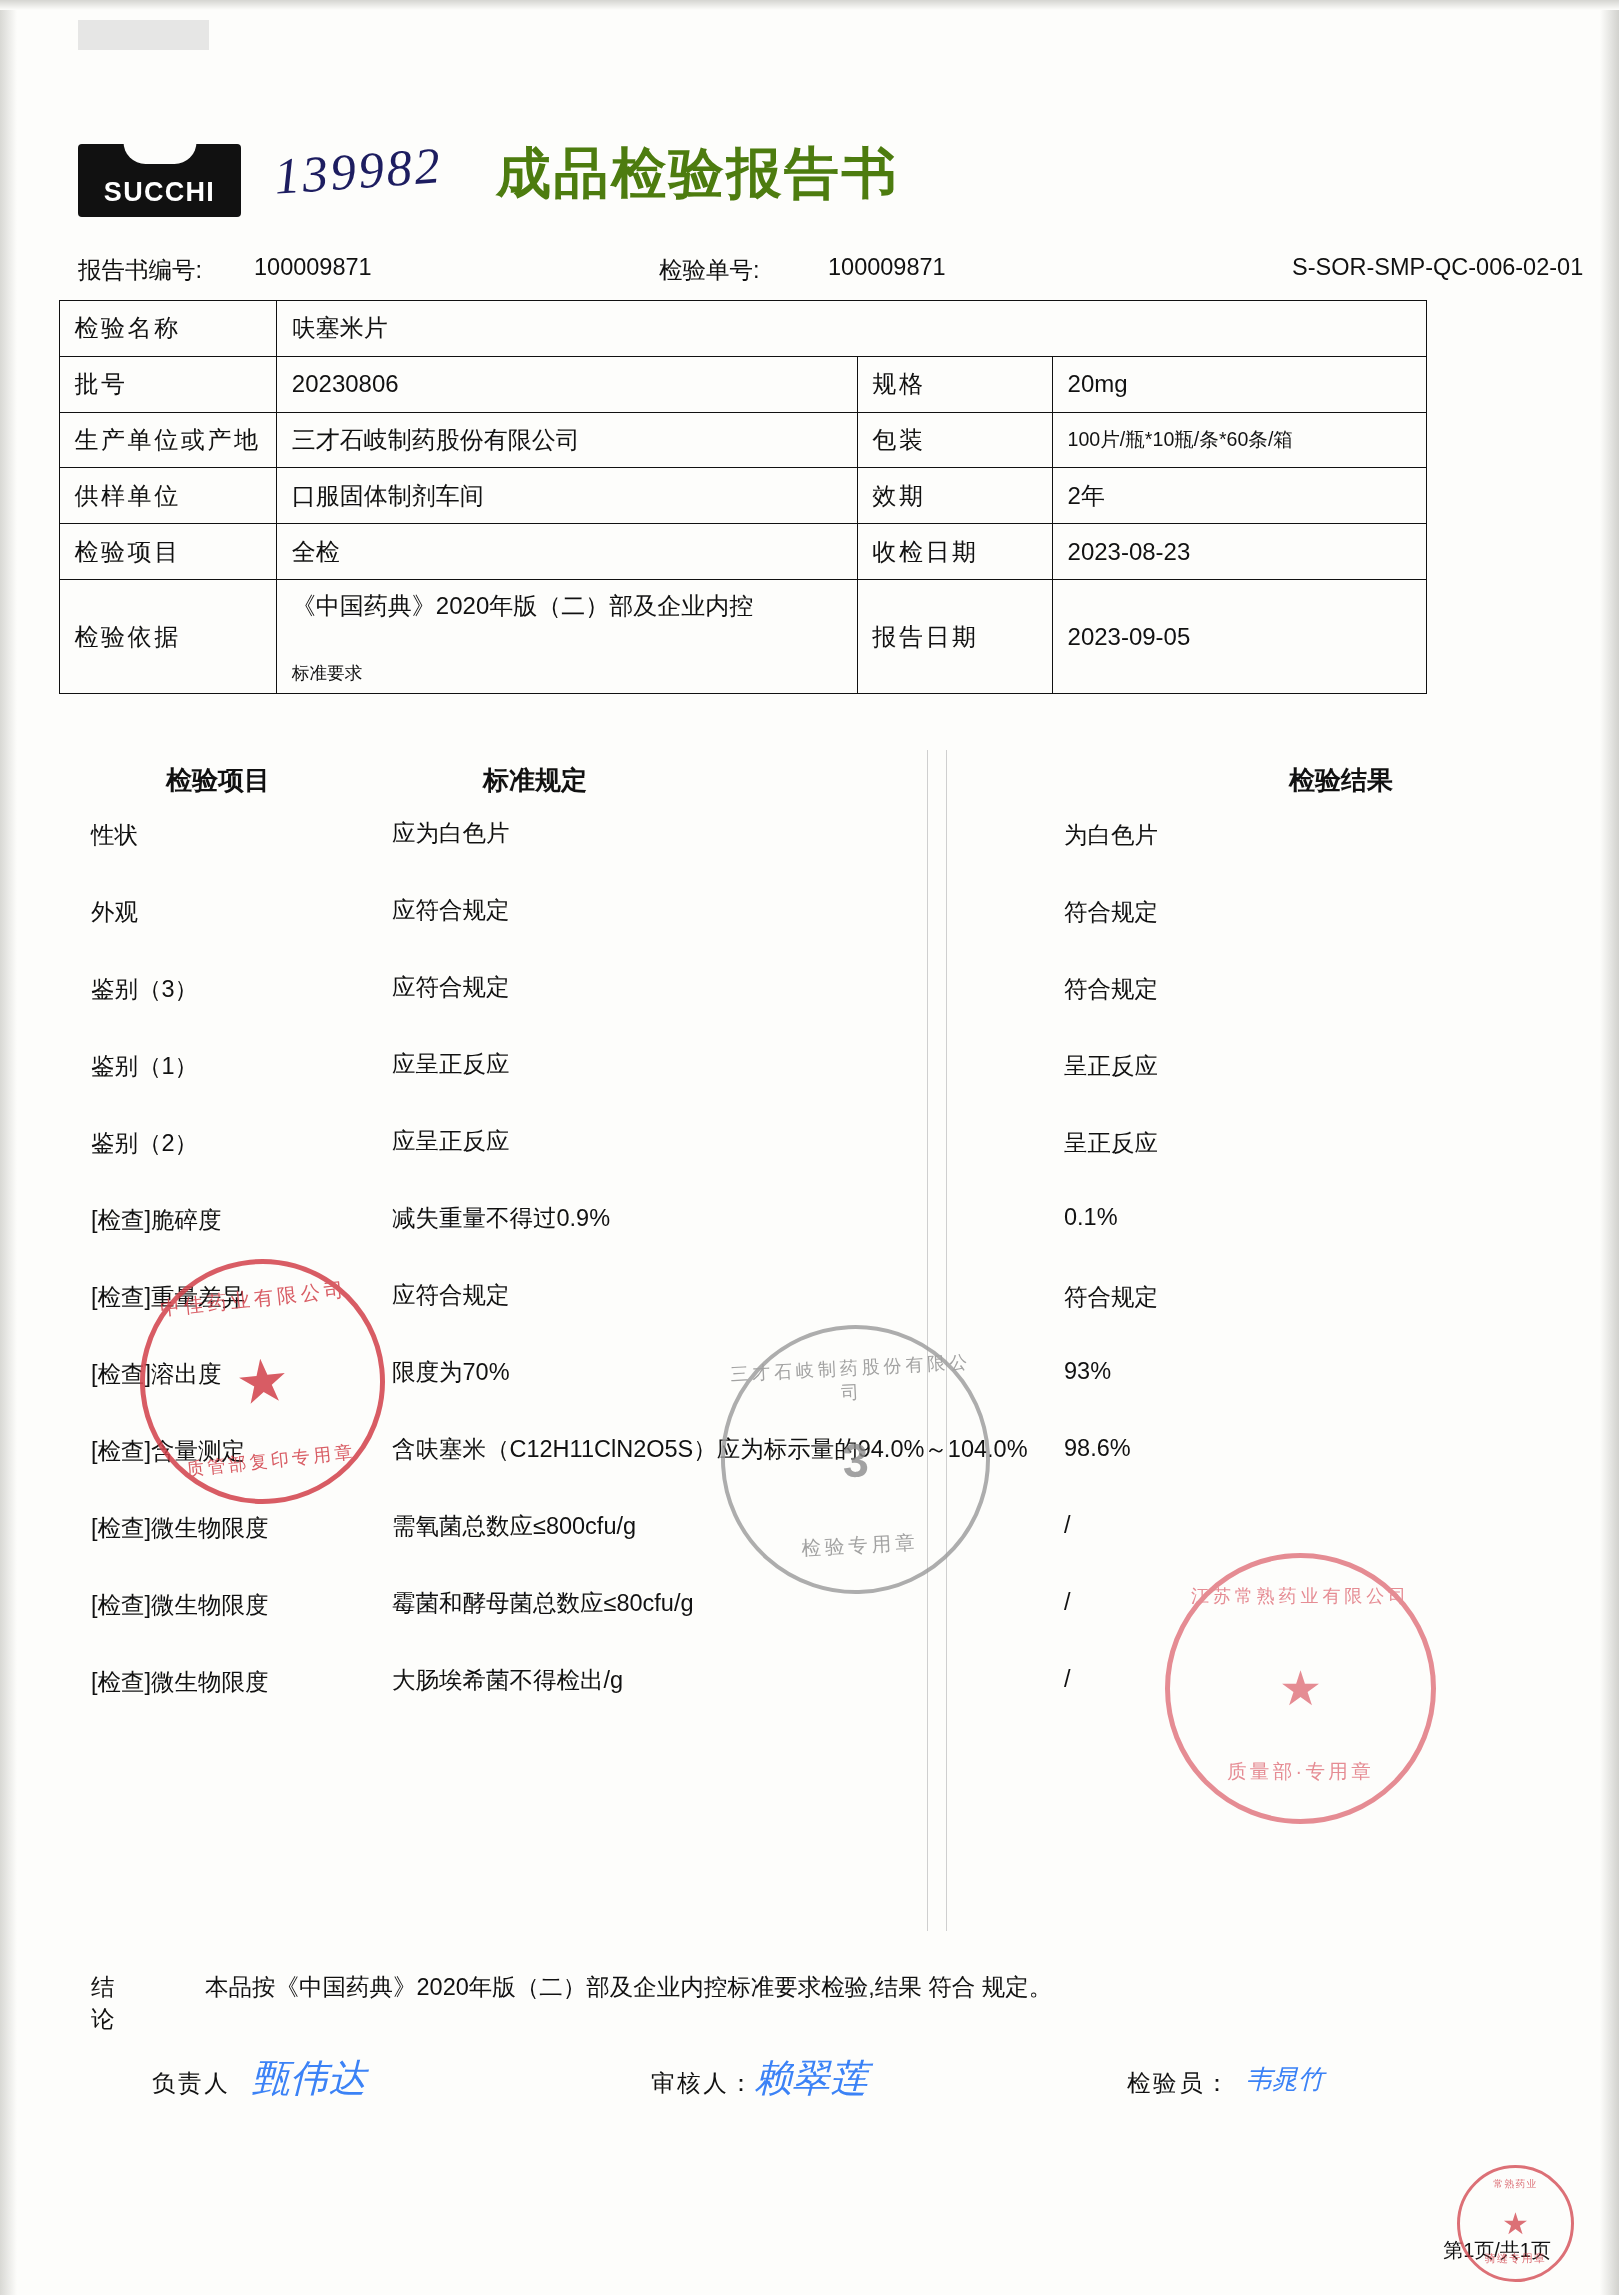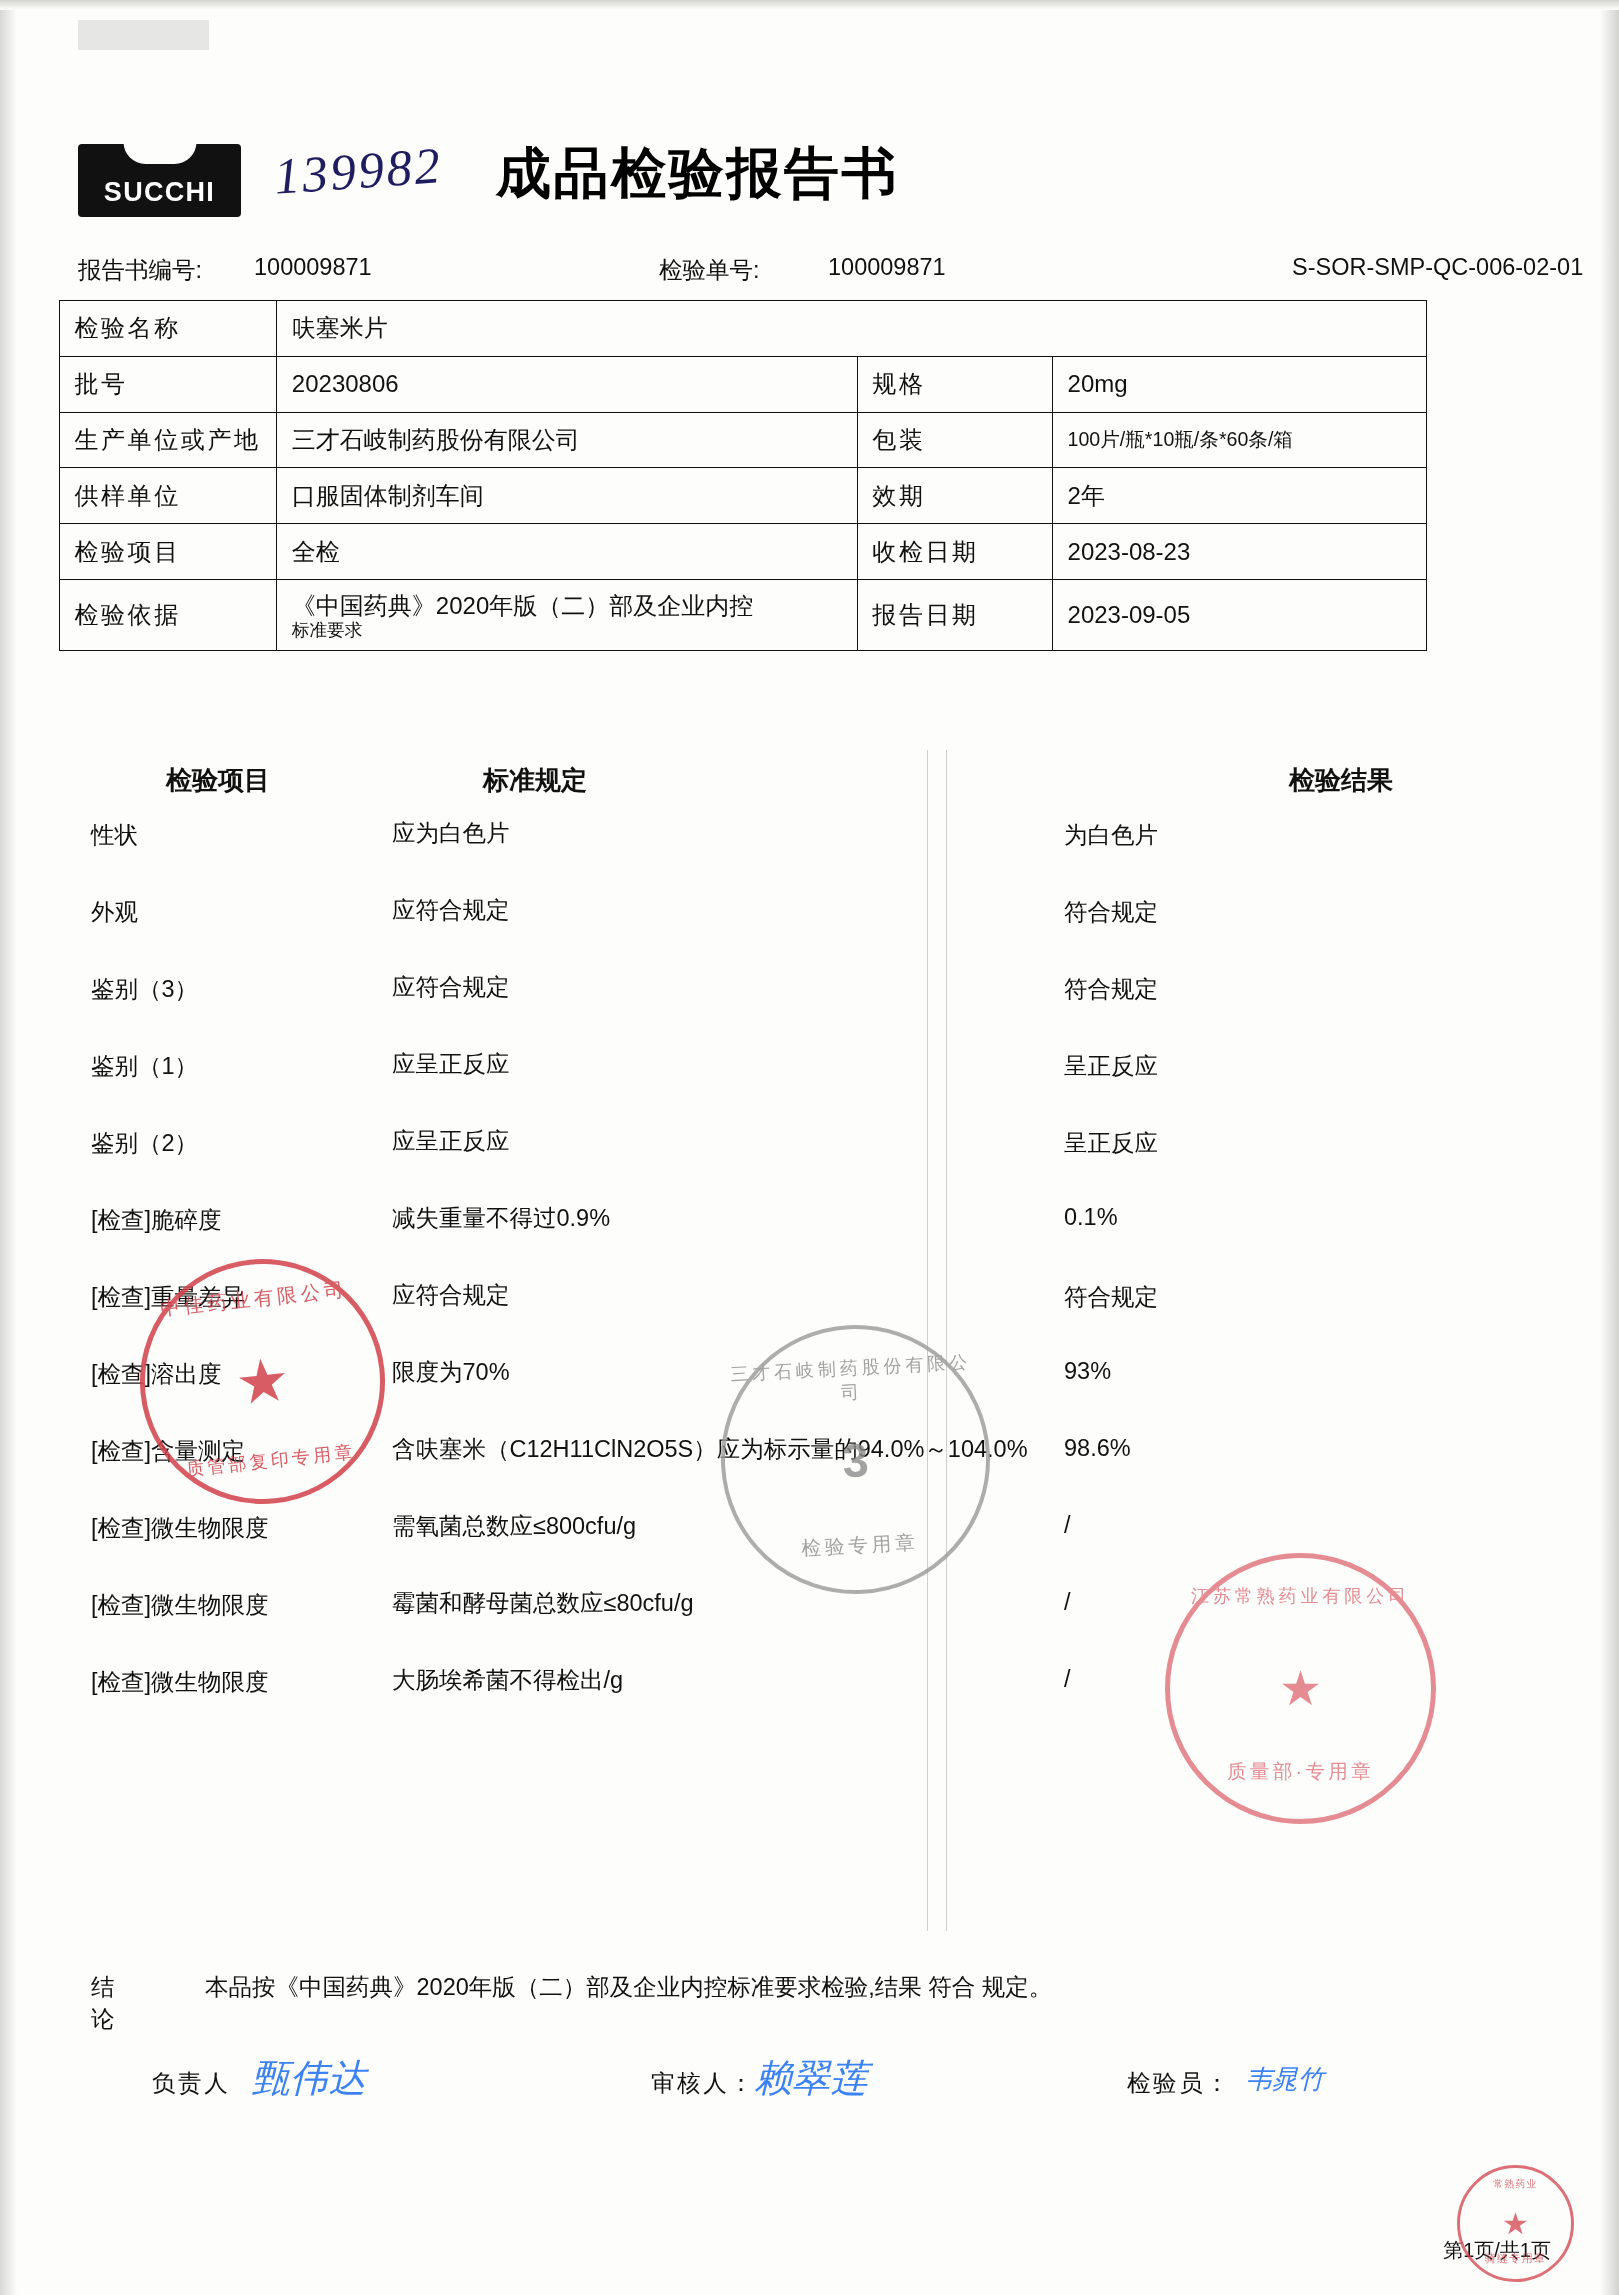--- a/index.html
+++ b/index.html
@@ -108,21 +108,21 @@
     letter-spacing: 2.6px;
   }
   .doc-title {
     position: absolute;
     left: 418px;
     top: 0px;
     font-size: 55px;
     font-weight: bold;
     letter-spacing: 2.6px;
     font-family: "DejaVu Sans", sans-serif;
-    color: #000000;
+    color: #4d7c0f;
   }
 
   
   .meta-row {
     position: absolute;
     left: 78px;
     top: 254px;
     width: 1468px;
     height: 30px;
     font-size: 23.5px;
@@ -147,21 +147,21 @@
     border: 1.3px solid #111;
     padding: 10.4px 14.4px;
     height: 34px;
     vertical-align: middle;
   }
   td.lab { width: 215px; letter-spacing: 2.6px; }
   td.val { width: 626px; }
   td.lab2 { width: 189px; letter-spacing: 2.6px; }
   td.val2 { width: 392px; }
   td.val2.small { font-size: 19.6px; }
-  .sub-small { font-size: 17.6px; display:block; line-height: 1.0; }
+  .sub-small { font-size: 17.6px; display:block; line-height: 1.0; margin-top: 43px; }
 
   
   .res-head {
     position: absolute;
     top: 763px;
     font-size: 26px;
     font-weight: bold;
   }
   .rh1 { left: 166px; }
   .rh2 { left: 483px; }

